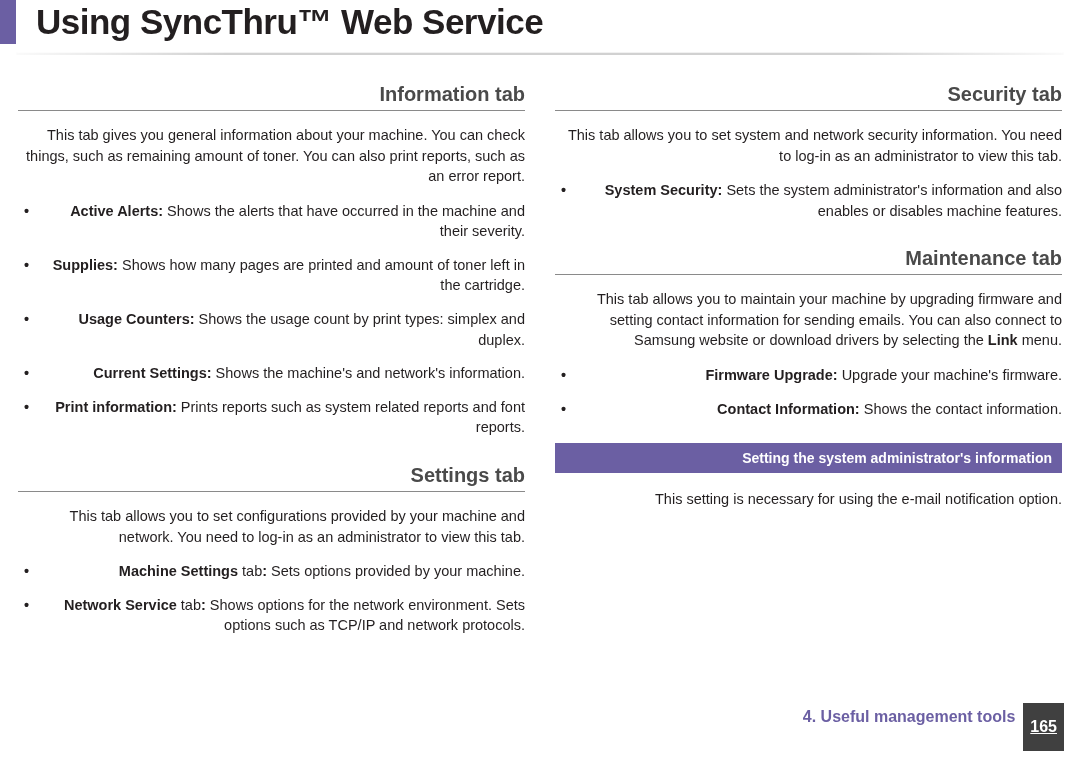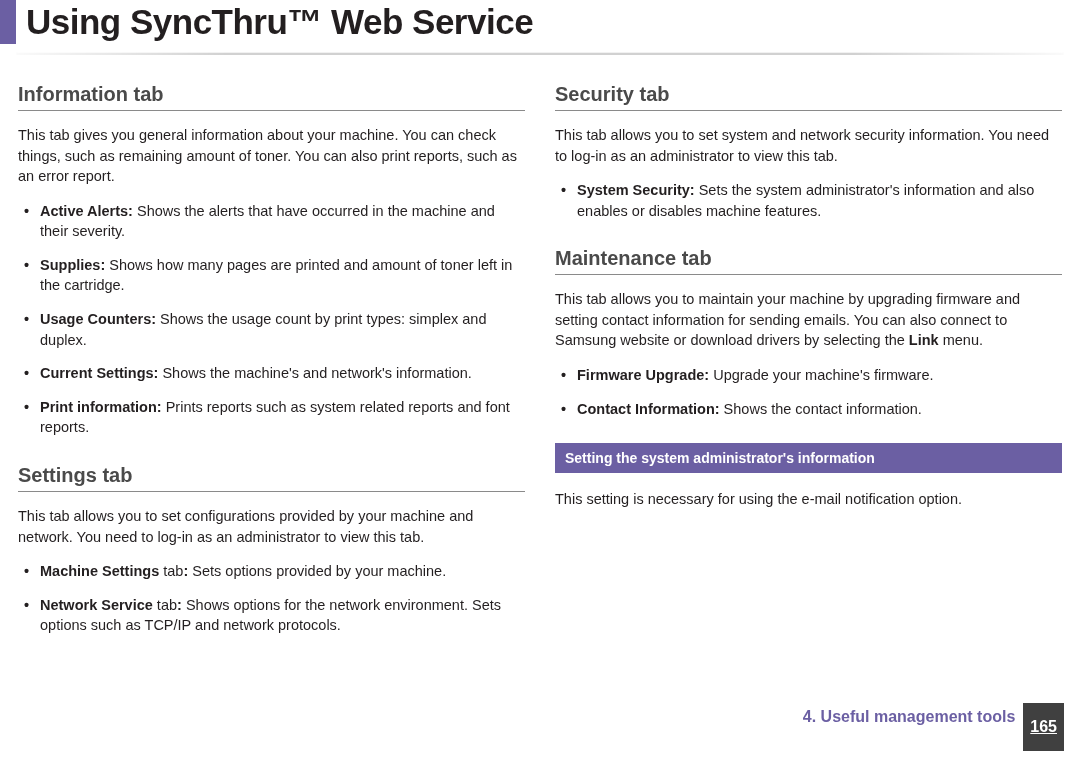--- a/index.html
+++ b/index.html
@@ -14,36 +14,38 @@
   }
   .page-title-bar {
     border-left: 16px solid #6b5fa3;
     padding: 2px 0 2px 10px;
     margin: 0 0 0 0;
   }
   .page-title {
     font-size: 35px;
     font-weight: 700;
     letter-spacing: -0.5px;
+    margin-left: 10px;
   }
   .title-rule {
     margin: 8px 16px 0 16px;
     height: 3px;
     background: linear-gradient(to right, rgba(0,0,0,0.02), rgba(0,0,0,0.18) 20%, rgba(0,0,0,0.18) 80%, rgba(0,0,0,0.02));
     border-radius: 2px;
     box-shadow: 0 1px 0 rgba(255,255,255,0.7) inset;
   }
   .columns {
     display: flex;
     gap: 30px;
     padding: 26px 18px 0 18px;
   }
   .col {
     flex: 1 1 50%;
     min-width: 0;
+    text-align: right;
   }
   .section-head {
     font-size: 20px;
     font-weight: 700;
     color: #4a4a4a;
     padding-bottom: 4px;
     border-bottom: 1px solid #8a8a8a;
     margin-bottom: 14px;
     margin-top: 2px;
   }

